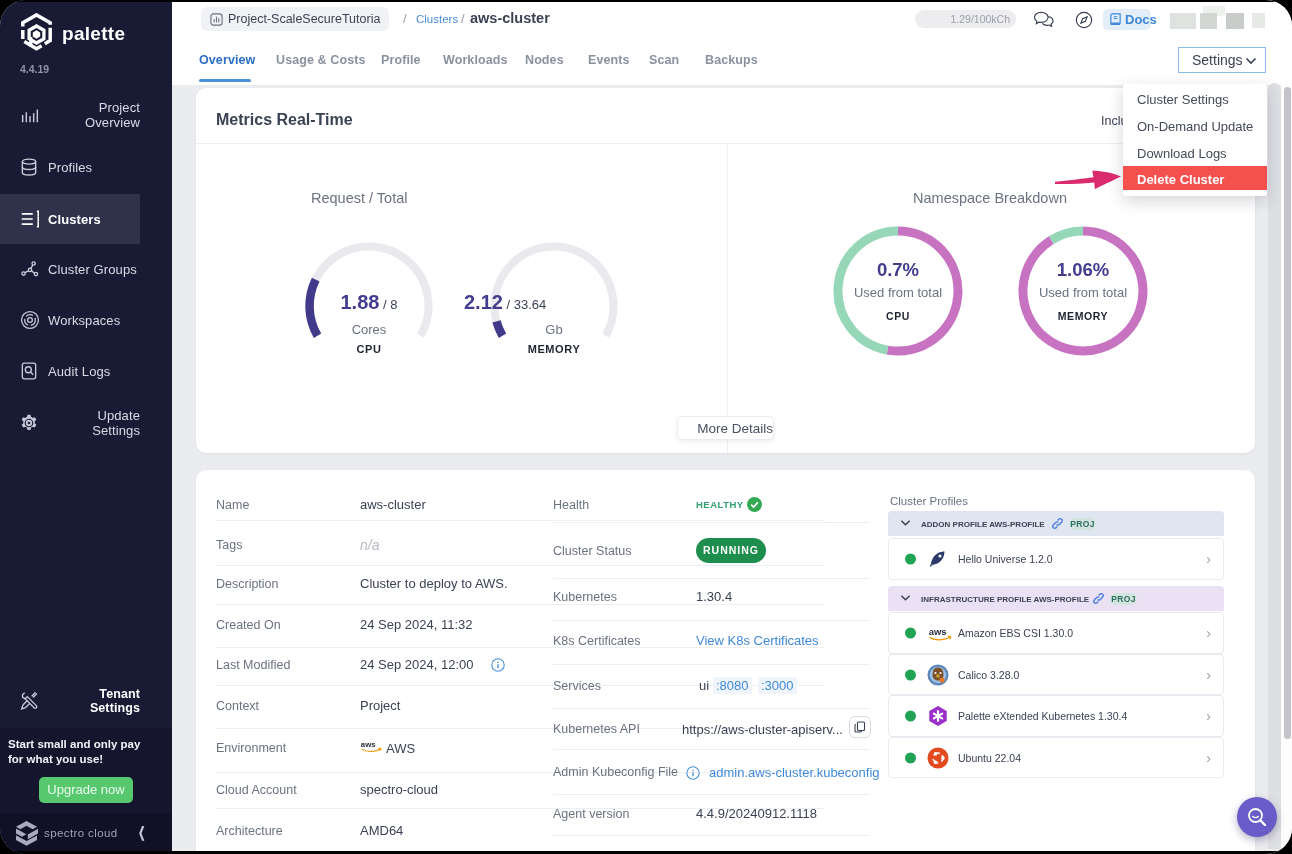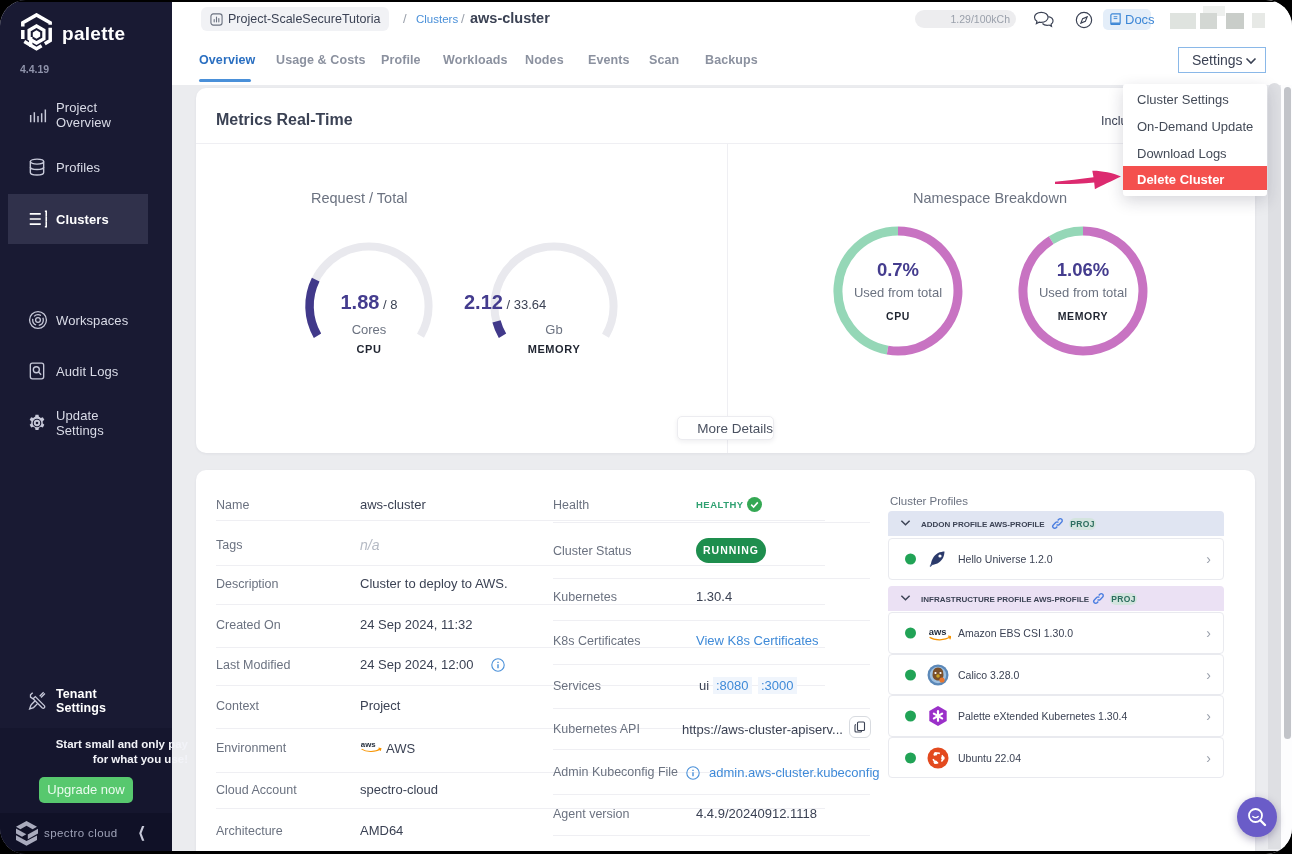--- a/index.html
+++ b/index.html
@@ -4,21 +4,21 @@
 <style>
   * { margin:0; padding:0; box-sizing:border-box; }
   html,body { width:1292px; height:854px; background:#000; overflow:hidden;
     font-family:"Liberation Sans", sans-serif; }
   .abs { position:absolute; }
   #win { position:absolute; left:0; top:0; width:1292px; height:854px;
     border-radius:26px; overflow:hidden; background:#ebecef; }
   
   #side { position:absolute; left:0; top:0; width:172px; height:100%;
     background:#191a33; color:#dfe1ec; }
-  .nav-item { position:absolute; left:8px; width:140px; height:50px; }
+  .nav-item { position:absolute; left:0; width:140px; height:50px;text-align:right; }
   .nav-item .lbl { position:absolute; left:48px; top:50%; transform:translateY(-50%);
     font-size:13px; font-weight:500; color:#d9dbe7; letter-spacing:.1px; }
   .nav-item svg { position:absolute; left:19px; top:50%; transform:translateY(-50%); }
   .nav-active { background:#30314b; }
   .nav-active .lbl { color:#fff; font-weight:600; }
   
   #top { position:absolute; left:172px; top:0; width:1124px; height:85px; background:#fff; }
   .tab { position:absolute; top:53px; font-size:12.5px; font-weight:700; color:#8b919f; letter-spacing:.1px; }
   
   .card { position:absolute; background:#fff; border-radius:10px;
@@ -71,20 +71,30 @@
       <div class="lbl">Profiles</div>
     </div>
     <div class="nav-item nav-active" style="top:194px">
       <svg width="22" height="22" viewBox="0 0 24 24" fill="none" stroke="#ffffff" stroke-width="1.9">
           <path d="M3 6.5 H15 M3 12 H15 M3 17.5 H15"></path>
           <path d="M19.5 3.5 H21 V9 M19.5 20.5 H21 V15" stroke-width="1.7"></path>
           <path d="M21 9 V15" stroke-width="1.7"></path>
         </svg>
       <div class="lbl">Clusters</div>
     </div>
+    <div class="nav-item" style="top:244px">
+      <svg width="22" height="22" viewBox="0 0 24 24" fill="none" stroke="#c7c9d9" stroke-width="1.5">
+          <circle cx="5" cy="17" r="1.8"></circle>
+          <circle cx="12" cy="13" r="1.8"></circle>
+          <circle cx="18.5" cy="17.5" r="1.8"></circle>
+          <circle cx="16" cy="6" r="1.8"></circle>
+          <path d="M6.5 16 L10.4 14 M13.6 14 L17 16.6 M13 11.5 L15 7.6"></path>
+        </svg>
+      <div class="lbl">Cluster Groups</div>
+    </div>
     <div class="nav-item" style="top:295px">
       <svg width="22" height="22" viewBox="0 0 24 24" fill="none" stroke="#c7c9d9" stroke-width="1.4">
           <circle cx="12" cy="12" r="9.2"></circle>
           <circle cx="12" cy="12" r="5.8" stroke-dasharray="8 3"></circle>
           <circle cx="12" cy="12" r="2.6"></circle>
         </svg>
       <div class="lbl">Workspaces</div>
     </div>
     <div class="nav-item" style="top:346px">
       <svg width="20" height="20" viewBox="0 0 24 24" fill="none" stroke="#c7c9d9" stroke-width="1.6">
@@ -103,21 +113,21 @@
     </div>
     <div class="nav-item" style="top:676px">
       <svg width="21" height="21" viewBox="0 0 24 24" fill="none" stroke="#c7c9d9" stroke-width="1.5">
           <path d="M6.5 2.5 L4 5 L4 7.5 L7 9.5 L9.5 7 L20 17.5 A1.8 1.8 0 0 1 17.5 20 L7 9.5"></path>
           <path d="M20.5 3.5 L16 8 M14.5 6.5 L19 2 M4.5 16.5 L9 12 M4.5 16.5 L3 21 L7.5 19.5 L12 15"></path>
         </svg>
       <div class="lbl" style="font-weight:600;color:#fff;font-size:12.5px">Tenant Settings</div>
     </div>
 
     <div class="abs" style="left:0;top:728px;width:172px;height:85px;background:#15162e">
-      <div class="abs" style="left:16px;top:9px;width:172px;text-align:right;font-size:11.5px;font-weight:700;color:#f2f3f8;line-height:14.5px">Start small and only pay<br>for what you use!</div>
+      <div class="abs" style="left:8px;top:9px;width:172px;text-align:left;font-size:11.5px;font-weight:700;color:#f2f3f8;line-height:14.5px">Start small and only pay<br>for what you use!</div>
       <div class="abs" style="left:39px;top:49px;width:94px;height:26px;background:#57c86e;border-radius:5px;color:#eafbee;font-size:13px;font-weight:500;text-align:center;line-height:26px">Upgrade now</div>
     </div>
 
     <div class="abs" style="left:0;top:813px;width:172px;height:41px;background:#101127">
       <svg class="abs" style="left:13px;top:7px" width="28" height="27" viewBox="0 0 28 27" fill="#a9abbd">
         <path d="M13.5 1 L24 6.8 L19.6 9.2 L13.5 5.8 L7.4 9.2 L3 6.8 Z"></path>
         <path d="M3 8.6 L13.3 14.3 L9 16.7 L3 13.4 Z"></path>
         <path d="M25 8.8 L25 13.6 L14.8 19.3 L14.8 14.4 Z"></path>
         <path d="M3 15.3 L13.5 21.1 L24 15.4 L24 20 L13.5 25.8 L3 20 Z"></path>
       </svg>
@@ -149,21 +159,21 @@
     <svg class="abs" style="left:903px;top:11px" width="18" height="18" viewBox="0 0 20 20" fill="none" stroke="#3b4254" stroke-width="1.3">
         <circle cx="10" cy="10" r="8.5"></circle>
         <path d="M13.5 6.5 L11.5 11.5 L6.5 13.5 L8.5 8.5 Z"></path>
       </svg>
     <div class="abs" style="left:931px;top:9px;width:48px;height:21px;background:#e4eef9;border-radius:5px">
       <svg class="abs" style="left:6px;top:4px" width="13" height="13" viewBox="0 0 14 14" fill="none" stroke="#3d87d6" stroke-width="1.3">
           <path d="M2 2.5 C2 1.7 2.6 1 3.5 1 H12 V11 H3.5 C2.6 11 2 11.7 2 12.5 Z"></path>
           <path d="M2 12.5 C2 11.7 2.6 11 3.5 11 H12 V13 H3.5 C2.6 13 2 13.3 2 12.5 Z" fill="#3d87d6" stroke="none"></path>
           <path d="M5 4 H9 M5 6 H9" stroke-width="1"></path>
         </svg>
-      <div class="abs" style="left:22px;top:3px;font-size:13px;font-weight:400;color:#3d87d6">Docs</div>
+      <div class="abs" style="left:22px;top:3px;font-size:13px;font-weight:700;color:#3d87d6">Docs</div>
     </div>
 
     <div class="abs" style="left:998px;top:13px;width:26px;height:16px;background:#dfe3df"></div>
     <div class="abs" style="left:1031px;top:6px;width:22px;height:10px;background:#eef0ee"></div>
     <div class="abs" style="left:1028px;top:13px;width:17px;height:16px;background:#d3d7d3"></div>
     <div class="abs" style="left:1054px;top:13px;width:18px;height:16px;background:#c9cdc9"></div>
     <div class="abs" style="left:1080px;top:13px;width:13px;height:15px;background:#e7e9e6"></div>
 
     <div class="tab" style="left:27px;color:#2a6fc1">Overview</div>
     <div class="abs" style="left:27px;top:79px;width:52px;height:3px;background:#4a90d9;border-radius:2px"></div>

